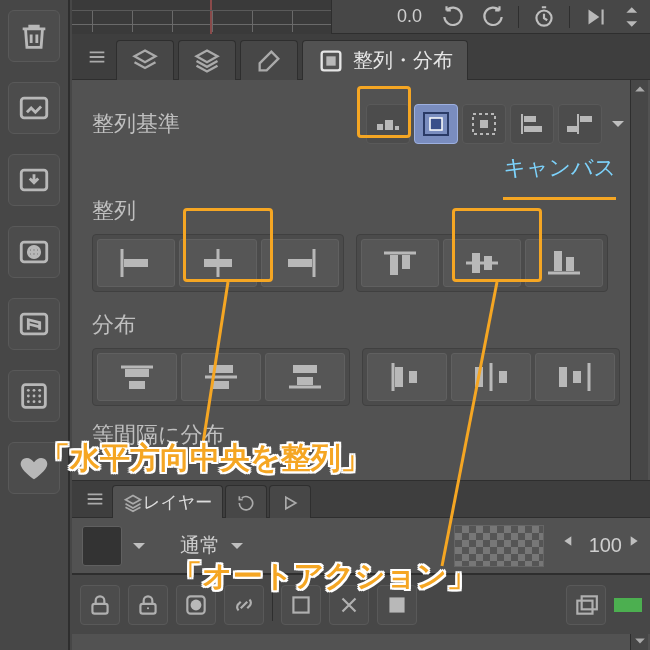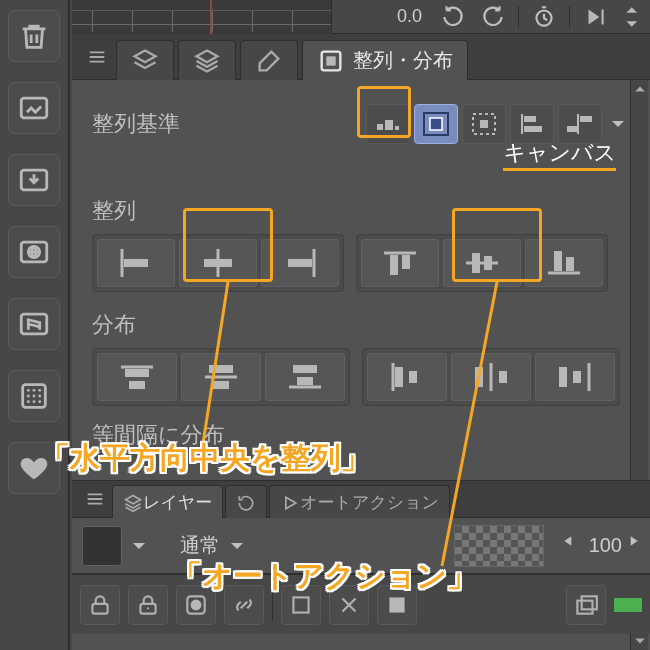--- a/index.html
+++ b/index.html
@@ -101,23 +101,23 @@
   .ref-btn {
     width: 44px; height: 40px; border: 1px solid #595959; border-radius: 4px;
     background: #4c4c4c; display: flex; align-items: center; justify-content: center;
   }
   .ref-btn.selected { background: #7a8dbf; border-color: #9db0e0; }
   .ref-btn svg { width: 30px; height: 28px; }
   .ref-caret { width: 24px; display: flex; align-items: center; justify-content: center; }
   .ref-caret svg { width: 18px; height: 18px; fill: #bfbfbf; }
 
   .ref-name {
-    position: absolute; right: 34px; top: 58px;
-    font-size: 22px; color: #ffffff;
-    border-bottom: 2px solid #bfbfbf; padding-bottom: 0;
+    position: absolute; right: 34px; top: 73px;
+    font-size: 22px; color: #7dd3fc;
+    border-bottom: 2px solid #bfbfbf; padding-bottom: 14px;
   }
 
   .sec { margin-top: 46px; }
   .sec-title { font-size: 22px; color: #bfbfbf; margin-bottom: 8px; }
   .btn-row { display: flex; gap: 12px; }
   .btn-group { display:flex; gap: 4px; padding: 4px; background:#4b4b4b; border:1px solid #404040; border-radius:4px; }
   .al-btn {
     width: 78px; height: 48px; background: #565656; border: 1px solid #606060;
     border-radius: 3px; display: flex; align-items: center; justify-content: center;
   }
@@ -499,21 +499,20 @@
     </div>
     <div class="ltab">
       <svg viewBox="0 0 24 24">
           <path d="M4 12a8 8 0 1 0 3-6M4 4v4h4"></path>
         </svg>
     </div>
     <div class="ltab">
       <svg viewBox="0 0 24 24">
           <path d="M7 5l12 7-12 7z"></path>
         </svg>
-      <span>オートアクション</span>
     </div>
   </div>
 
   <div class="layer-row">
     <div class="layer-swatch"></div>
     <div class="caret-dn"><svg viewBox="0 0 12 12">
           <path d="M2 4l4 4 4-4z"></path>
         </svg></div>
     <span class="blend-label">通常</span>
     <div class="caret-dn"><svg viewBox="0 0 12 12">

